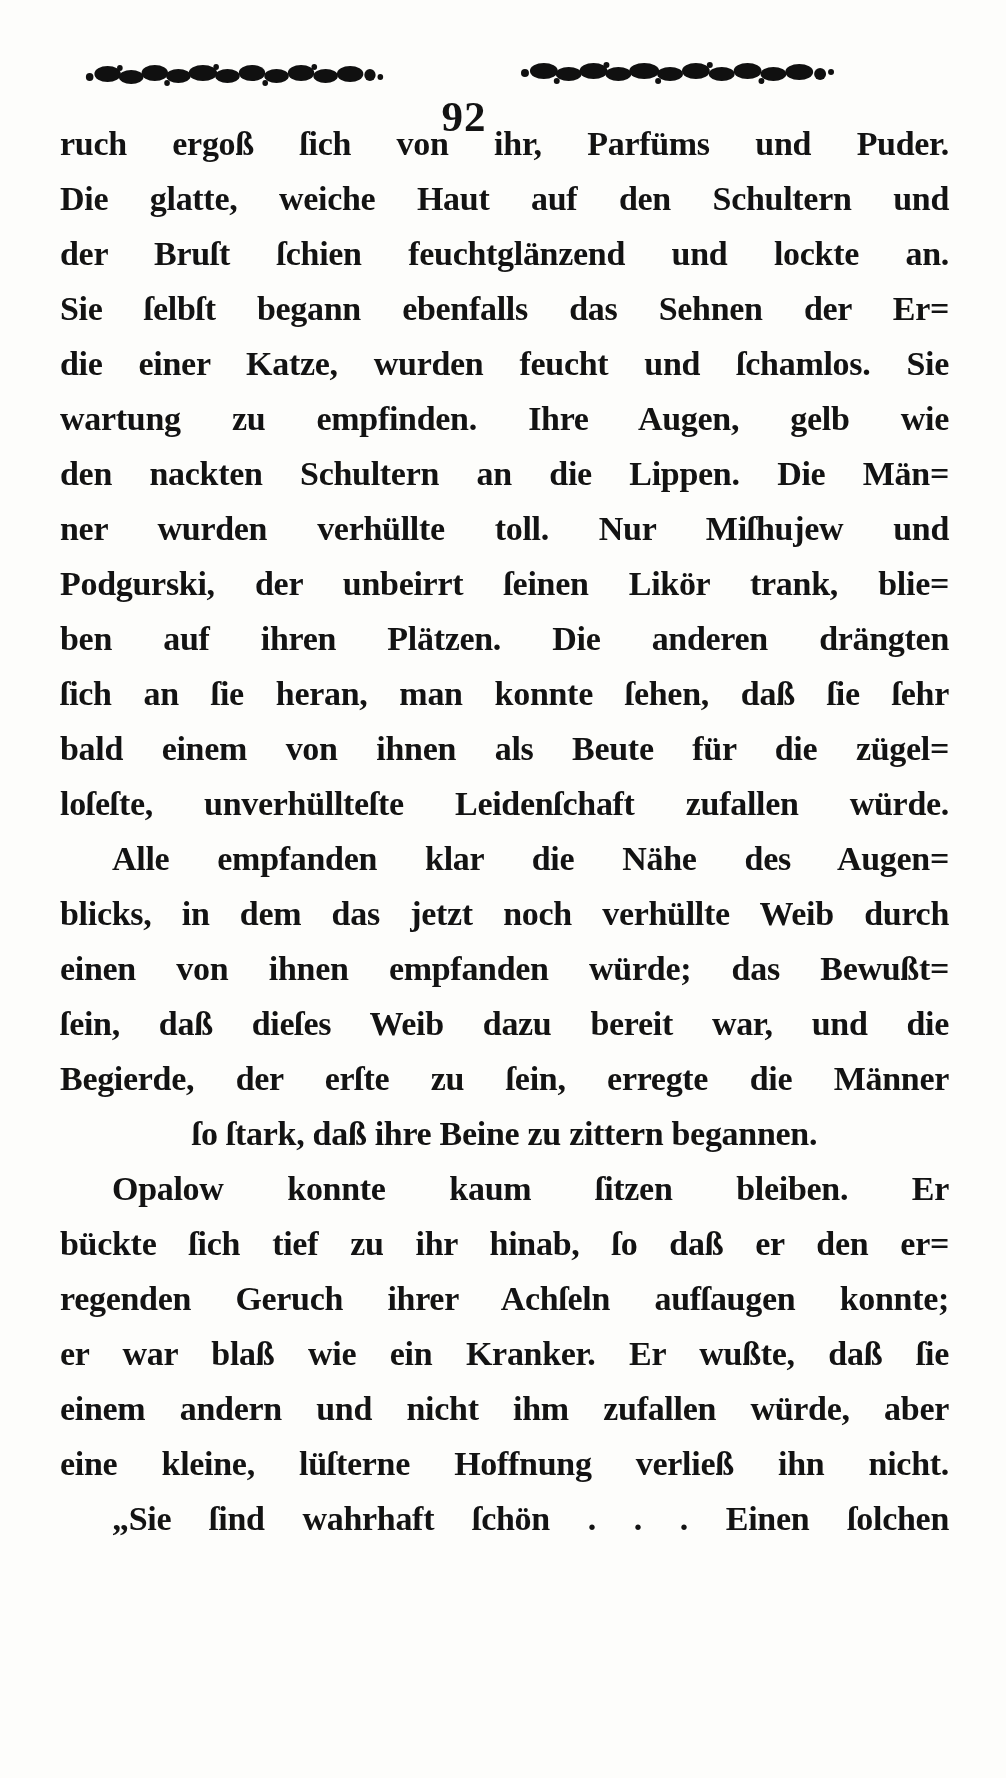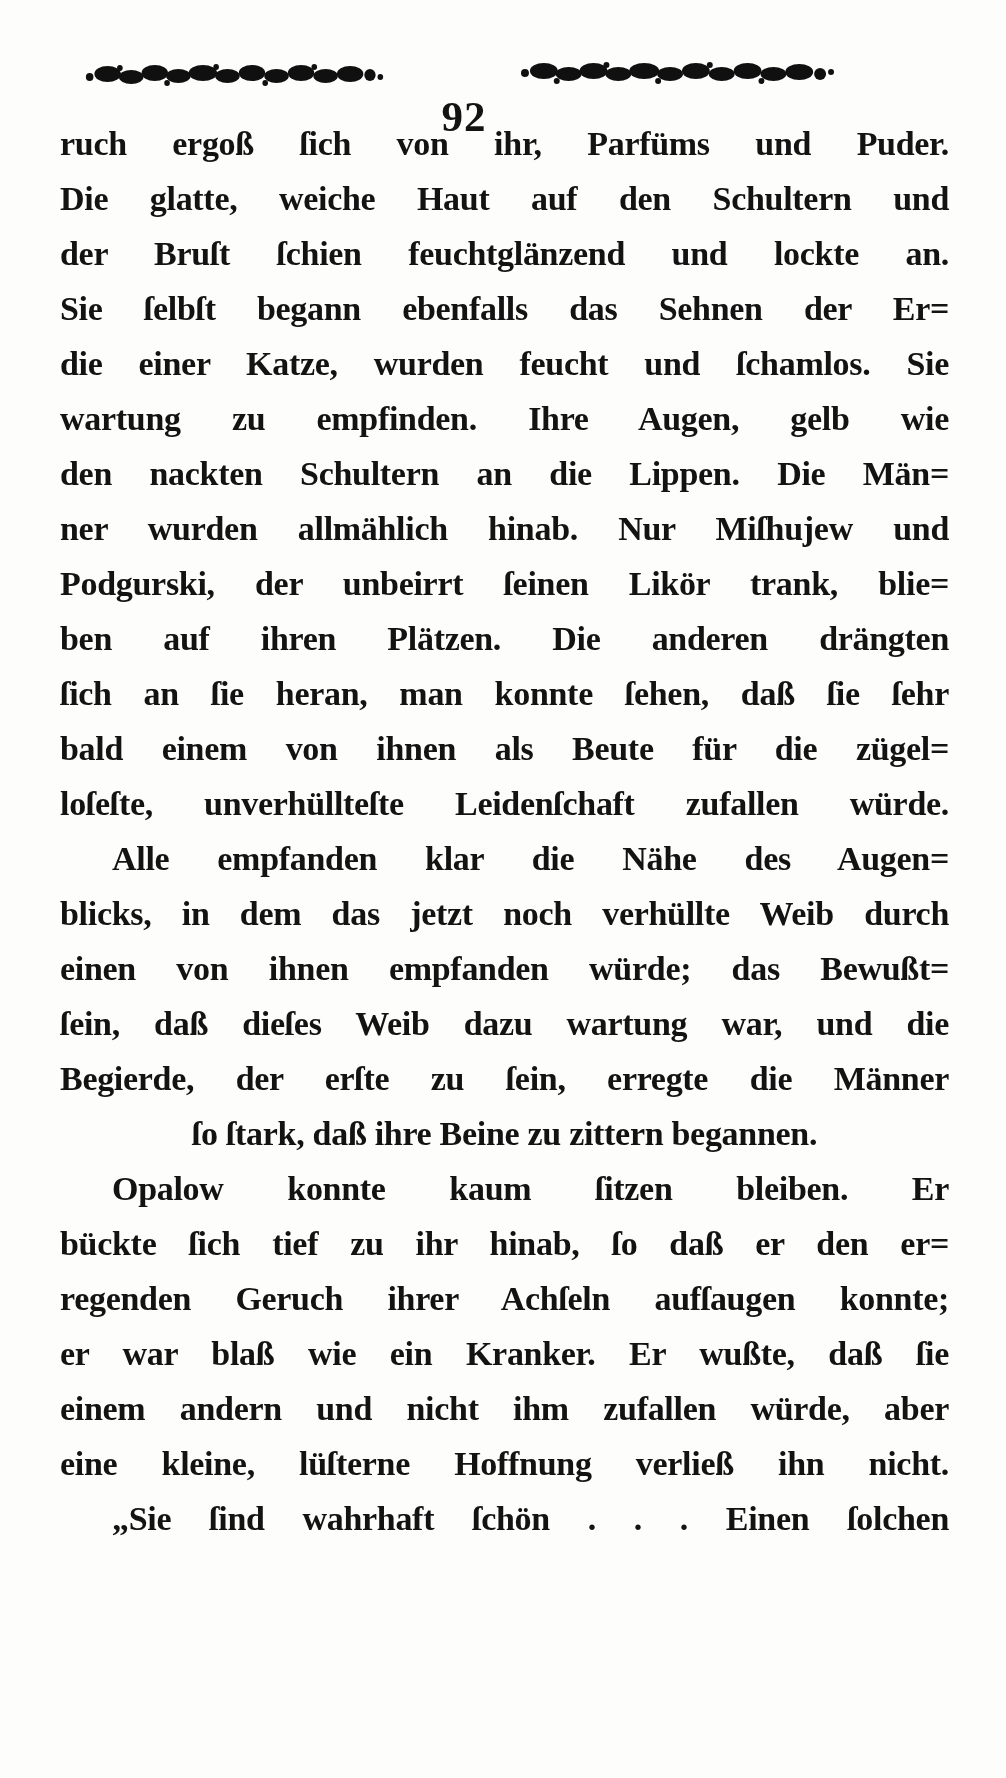--- a/index.html
+++ b/index.html
@@ -110,30 +110,30 @@
   </svg>
 
   <div class="text-block">
     <div class="ln just">ruch ergoß ſich von ihr, Parfüms und Puder.</div>
     <div class="ln just">Die glatte, weiche Haut auf den Schultern und</div>
     <div class="ln just">der Bruſt ſchien feuchtglänzend und lockte an.</div>
     <div class="ln just">Sie ſelbſt begann ebenfalls das Sehnen der Er=</div>
     <div class="ln just">die einer Katze, wurden feucht und ſchamlos. Sie</div>
     <div class="ln just">wartung zu empfinden.  Ihre Augen, gelb wie</div>
     <div class="ln just">den nackten Schultern an die Lippen.  Die Män=</div>
-    <div class="ln just">ner wurden allmählich hinab.  Nur Miſhujew und</div>
+    <div class="ln just">ner wurden verhüllte toll.  Nur Miſhujew und</div>
     <div class="ln just">Podgurski, der unbeirrt ſeinen Likör trank, blie=</div>
     <div class="ln just">ben auf ihren Plätzen.  Die anderen drängten</div>
     <div class="ln just">ſich an ſie heran, man konnte ſehen, daß ſie ſehr</div>
     <div class="ln just">bald einem von ihnen als Beute für die zügel=</div>
     <div class="ln just">loſeſte, unverhüllteſte Leidenſchaft zufallen würde.</div>
     <div class="ln just ind">Alle empfanden klar die Nähe des Augen=</div>
     <div class="ln just">blicks, in dem das jetzt noch verhüllte Weib durch</div>
     <div class="ln just">einen von ihnen empfanden würde; das Bewußt=</div>
-    <div class="ln just">ſein, daß dieſes Weib dazu wartung war, und die</div>
+    <div class="ln just">ſein, daß dieſes Weib dazu bereit war, und die</div>
     <div class="ln just">Begierde, der erſte zu ſein, erregte die Männer</div>
     <div class="ln">ſo ſtark, daß ihre Beine zu zittern begannen.</div>
     <div class="ln just ind">Opalow konnte kaum ſitzen bleiben.  Er</div>
     <div class="ln just">bückte ſich tief zu ihr hinab, ſo daß er den er=</div>
     <div class="ln just">regenden Geruch ihrer Achſeln aufſaugen konnte;</div>
     <div class="ln just">er war blaß wie ein Kranker.  Er wußte, daß ſie</div>
     <div class="ln just">einem andern und nicht ihm zufallen würde, aber</div>
     <div class="ln just">eine kleine, lüſterne Hoffnung verließ ihn nicht.</div>
     <div class="ln just ind">„Sie ſind wahrhaft ſchön . . . Einen ſolchen</div>
   </div>

